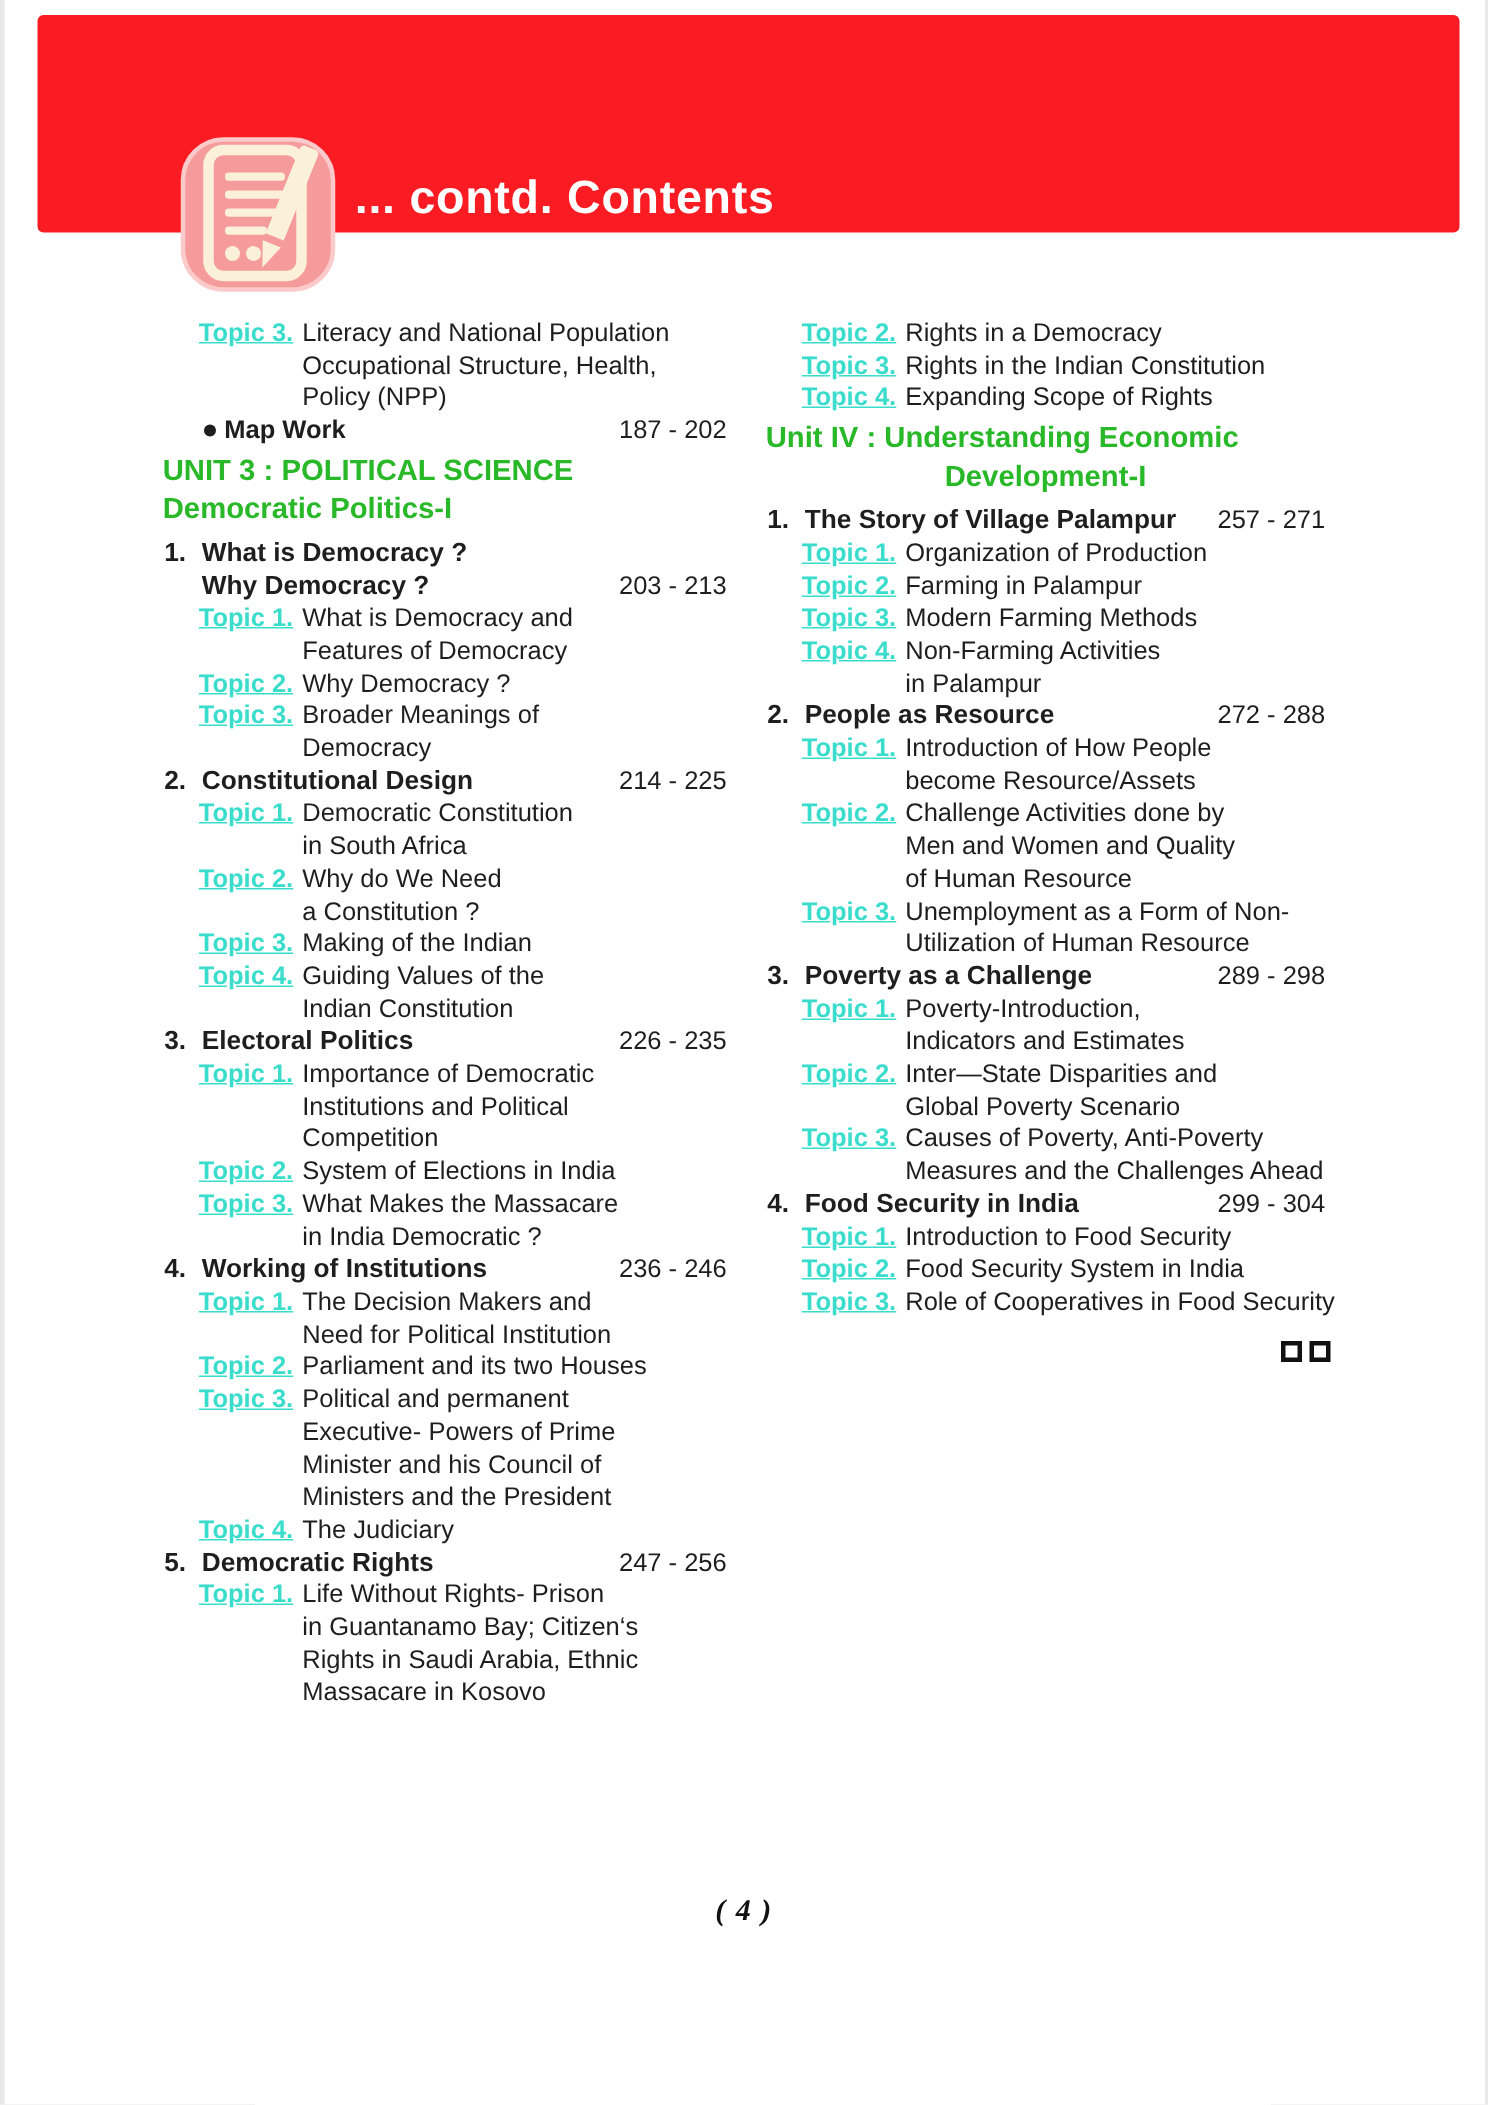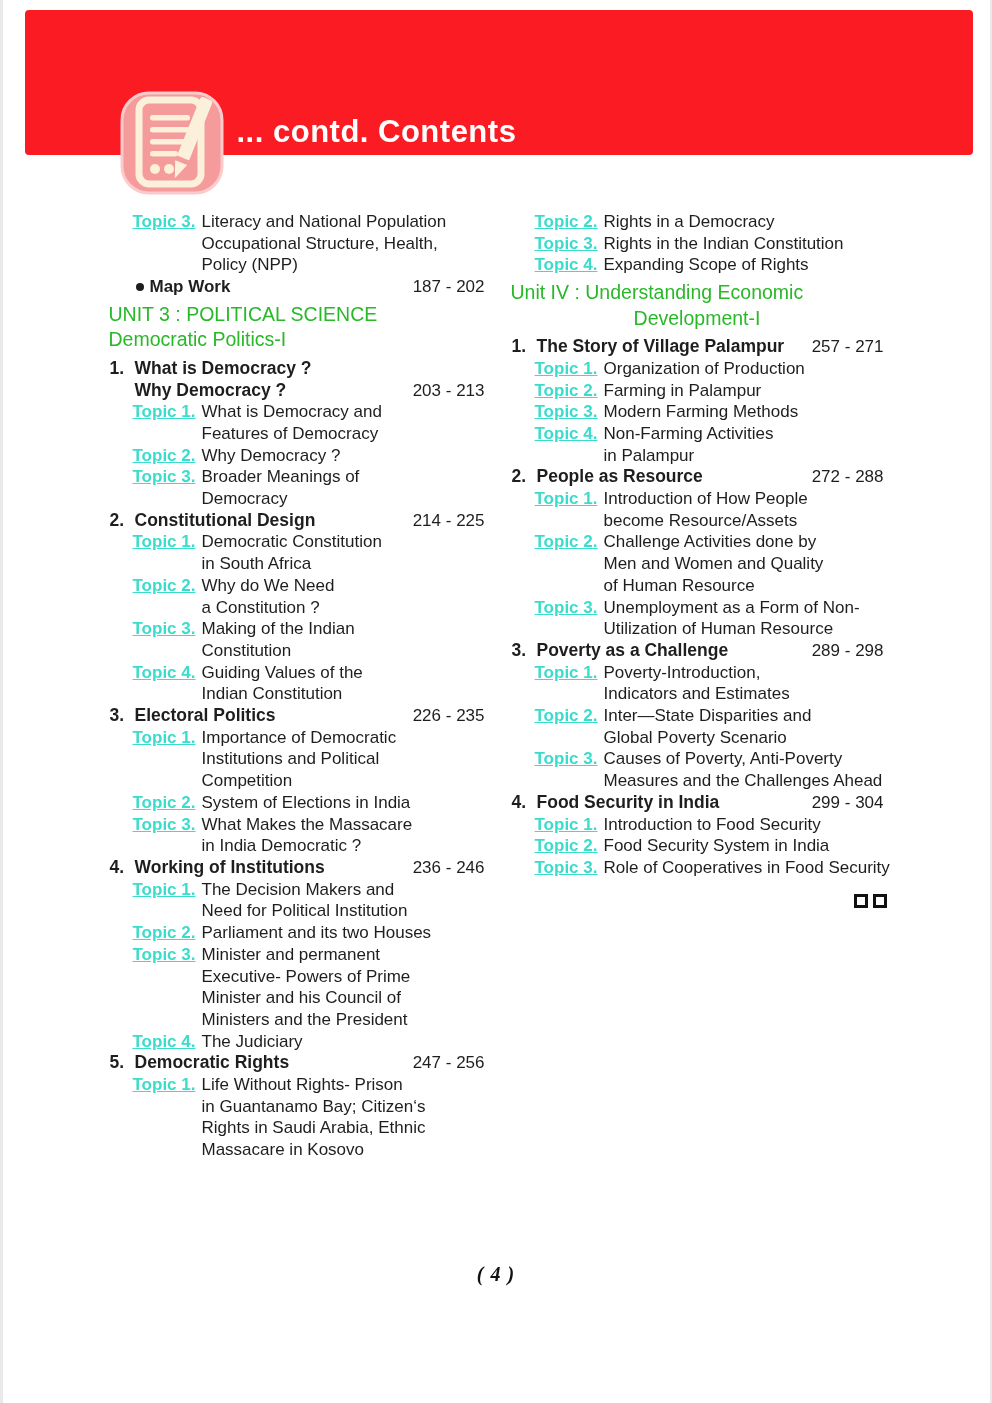--- a/index.html
+++ b/index.html
@@ -24,21 +24,21 @@
   .t-line,.c-line,.u-line,.b-text{white-space:nowrap;}
   
   .topic{display:flex;align-items:flex-start;}
   .topic .t-label{flex:0 0 69px;margin-left:24px;font-weight:bold;color:var(--topic-cyan,#3adccc);text-decoration:underline;}
   .topic .t-lines{flex:1 1 auto;}
   
   .chapter{position:relative;display:flex;align-items:flex-start;font-weight:bold;font-size:17.5px;}
   .chapter .c-num{flex:0 0 25px;margin-left:1px;}
   .chapter .c-pages{position:absolute;right:0;bottom:0;font-weight:normal;font-size:17px;}
   
-  .unit{font-weight:normal;font-size:19.5px;line-height:25.5px;color:var(--unit-green,#28b828);margin:4px 0 5px;}
+  .unit{font-weight:bold;font-size:19.5px;line-height:25.5px;color:var(--unit-green,#28b828);margin:4px 0 5px;}
   .col-right .unit .u-line.cont{text-align:center;}
   
   .bullet{position:relative;display:flex;align-items:flex-start;font-weight:bold;}
   .bullet .b-dot{flex:0 0 14px;margin-left:27px;}
   .bullet .b-dot::before{content:"";display:block;width:8px;height:8px;border-radius:50%;background:#1e1e1e;margin-top:7px;}
   .bullet .b-pages{position:absolute;right:0;bottom:0;font-weight:normal;}
   
   .end-squares{position:absolute;left:851px;top:894px;display:flex;gap:5px;}
   .end-squares .sq{width:8px;height:8px;border:3px solid #111;background:#fff;}
   
@@ -139,21 +139,20 @@
         <span class="t-label">Topic 2.</span>
         <div class="t-lines">
           <div class="t-line">Why do We Need</div>
           <div class="t-line">a Constitution ?</div>
         </div>
       </div>
       <div class="topic">
         <span class="t-label">Topic 3.</span>
         <div class="t-lines">
           <div class="t-line">Making of the Indian</div>
-          <div class="t-line">Constitution</div>
         </div>
       </div>
       <div class="topic">
         <span class="t-label">Topic 4.</span>
         <div class="t-lines">
           <div class="t-line">Guiding Values of the</div>
           <div class="t-line">Indian Constitution</div>
         </div>
       </div>
       <div class="chapter">
@@ -200,21 +199,21 @@
       </div>
       <div class="topic">
         <span class="t-label">Topic 2.</span>
         <div class="t-lines">
           <div class="t-line">Parliament and its two Houses</div>
         </div>
       </div>
       <div class="topic">
         <span class="t-label">Topic 3.</span>
         <div class="t-lines">
-          <div class="t-line">Minister and permanent</div>
+          <div class="t-line">Political and permanent</div>
           <div class="t-line">Executive- Powers of Prime</div>
           <div class="t-line">Minister and his Council of</div>
           <div class="t-line">Ministers and the President</div>
         </div>
       </div>
       <div class="topic">
         <span class="t-label">Topic 4.</span>
         <div class="t-lines">
           <div class="t-line">The Judiciary</div>
         </div>

